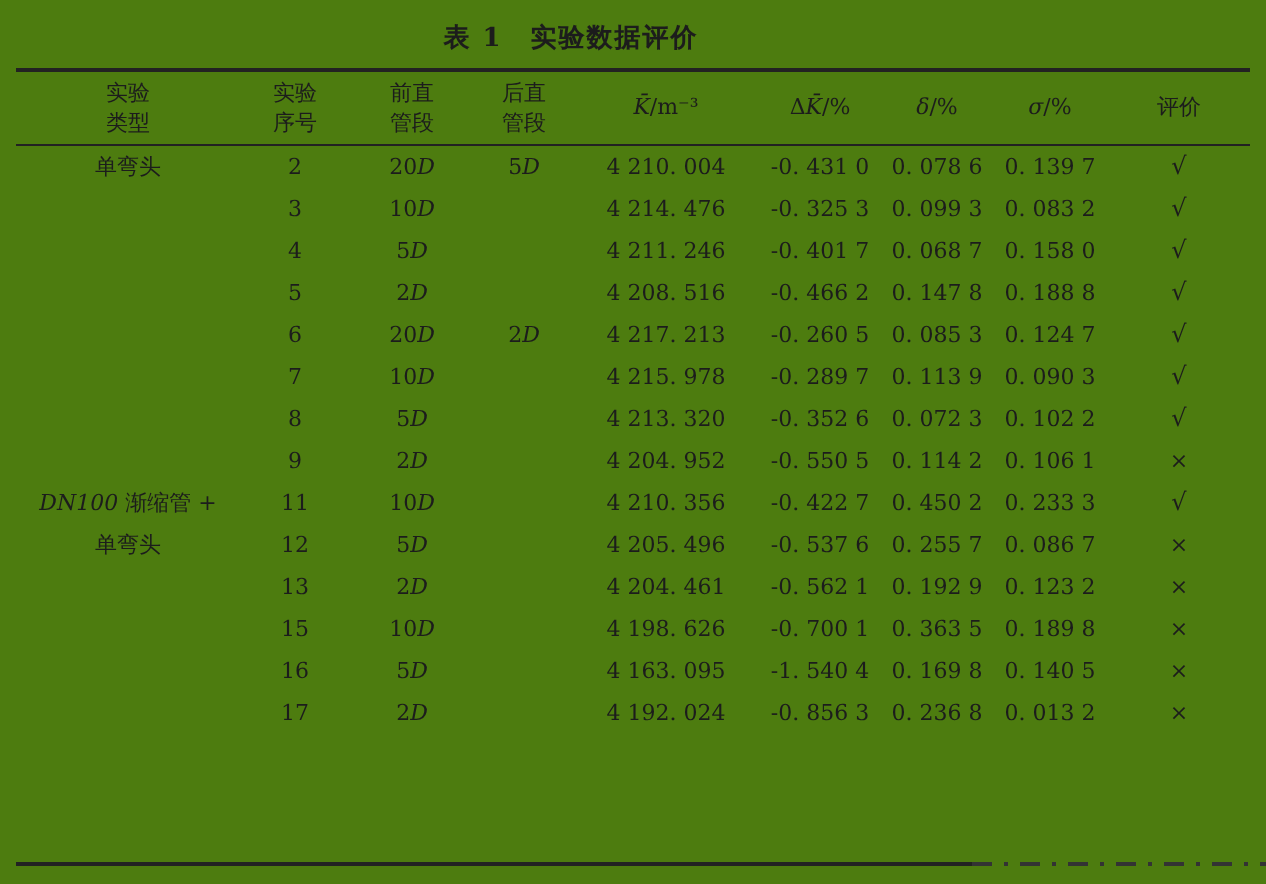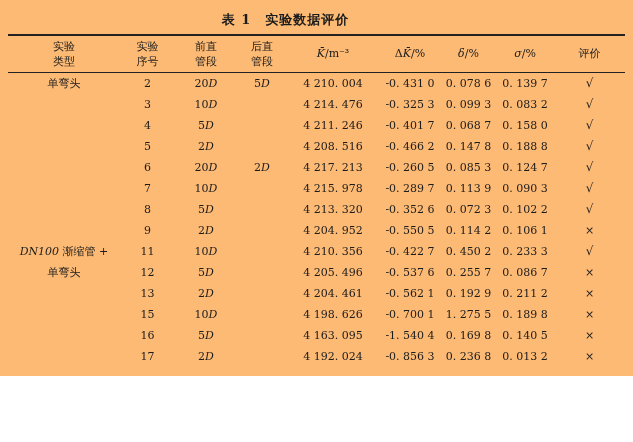--- a/index.html
+++ b/index.html
@@ -1,18 +1,18 @@
 <!DOCTYPE html>
 <html><head>
 <meta charset="utf-8">
 <style>
   html,body{margin:0;padding:0;background:#ffffff;}
   .page{
-    width:633px;height:376px;
-    background:#fdba74;
+    width:633px;height:442px;
+    background:#4d7c0f;
     color:#1c1c1c;
     font-family:"DejaVu Serif","Liberation Serif",serif;
     position:relative;
     overflow:hidden;
     box-sizing:border-box;
     padding:0 8px;
   }
   .title{
     text-align:center;
     font-size:13px;
@@ -222,31 +222,31 @@
           <td class="mark bad">×</td>
         </tr>
         <tr>
           <td></td>
           <td>13</td>
           <td>2<i>D</i></td>
           <td></td>
           <td>4 204. 461</td>
           <td>-0. 562 1</td>
           <td>0. 192 9</td>
-          <td>0. 211 2</td>
+          <td>0. 123 2</td>
           <td class="mark bad">×</td>
         </tr>
         <tr>
           <td></td>
           <td>15</td>
           <td>10<i>D</i></td>
           <td></td>
           <td>4 198. 626</td>
           <td>-0. 700 1</td>
-          <td>1. 275 5</td>
+          <td>0. 363 5</td>
           <td>0. 189 8</td>
           <td class="mark bad">×</td>
         </tr>
         <tr>
           <td></td>
           <td>16</td>
           <td>5<i>D</i></td>
           <td></td>
           <td>4 163. 095</td>
           <td>-1. 540 4</td>

